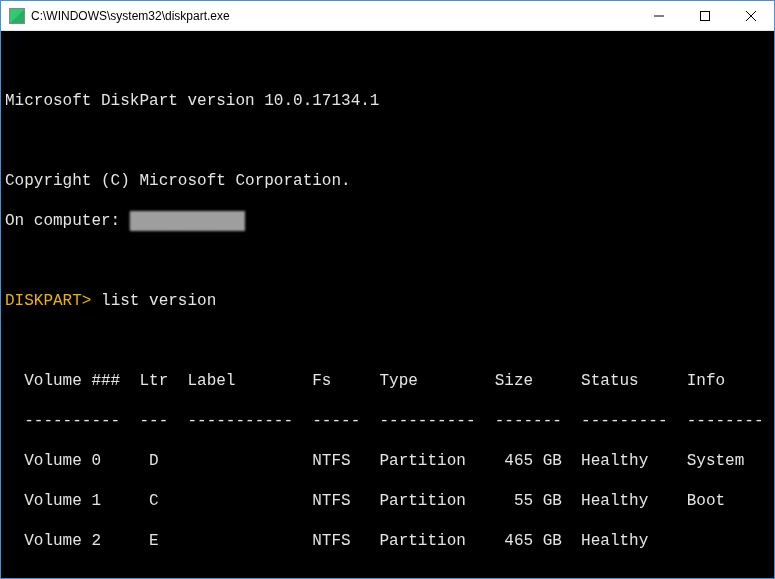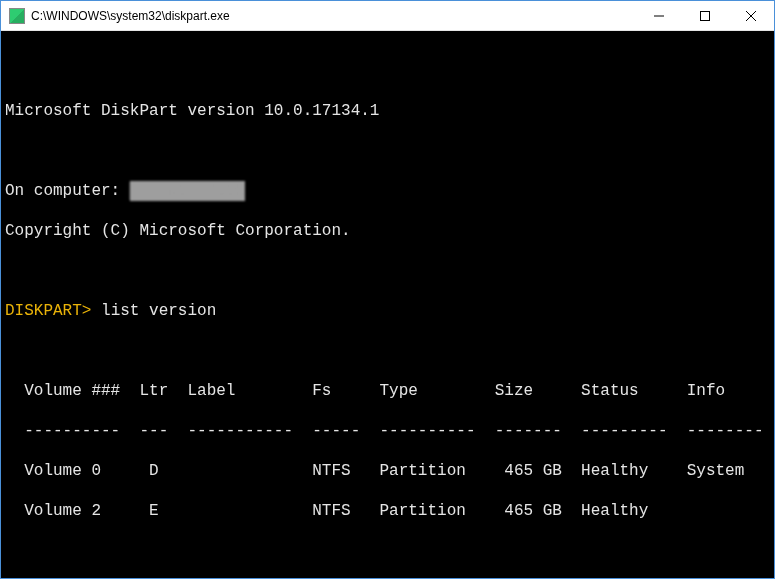--- a/index.html
+++ b/index.html
@@ -59,21 +59,21 @@
   }
   .btn svg { width: 10px; height: 10px; stroke: currentColor; stroke-width: 1; fill: none; }
 
   .terminal {
     flex: 1;
     background: #000;
     color: #e5e5e5;
     font-family: "NSimSun","SimSun","Consolas","Courier New",monospace;
     font-size: 16px;
     line-height: 1.25;
-    padding: 10px 4px 4px 4px;
+    padding: 0 4px 4px 4px;
     white-space: pre;
     overflow: hidden;
     letter-spacing: 0px;
   }
   .terminal .line { white-space: pre; }
   .prompt { color: #eab308; }
   .redact {
     display: inline-block;
     background: #9e9e9e;
     color: #9e9e9e;
@@ -105,28 +105,29 @@
             <path d="M0 0 L10 10 M10 0 L0 10"></path>
           </svg>
       </button>
     </div>
   </div>
 
   <div class="terminal">
 <div class="line"> </div>
 <div class="line">Microsoft DiskPart version 10.0.17134.1</div>
 <div class="line"> </div>
+<div class="line">Copyright (C) Microsoft Corporation.</div>
 <div class="line"><span>On computer: </span><span class="redact">███ NOTEBOOK</span></div>
-<div class="line">Copyright (C) Microsoft Corporation.</div>
 <div class="line"> </div>
 <div class="line"><span class="prompt">DISKPART&gt;</span> <span>list version</span></div>
 <div class="line"> </div>
 <div class="line">  Volume ###  Ltr  Label        Fs     Type        Size     Status     Info</div>
 <div class="line">  ----------  ---  -----------  -----  ----------  -------  ---------  --------</div>
 <div class="line">  Volume 0     D                NTFS   Partition    465 GB  Healthy    System</div>
+<div class="line">  Volume 1     C                NTFS   Partition     55 GB  Healthy    Boot</div>
 <div class="line">  Volume 2     E                NTFS   Partition    465 GB  Healthy</div>
 
 
 
 
 
 
 
 
 

